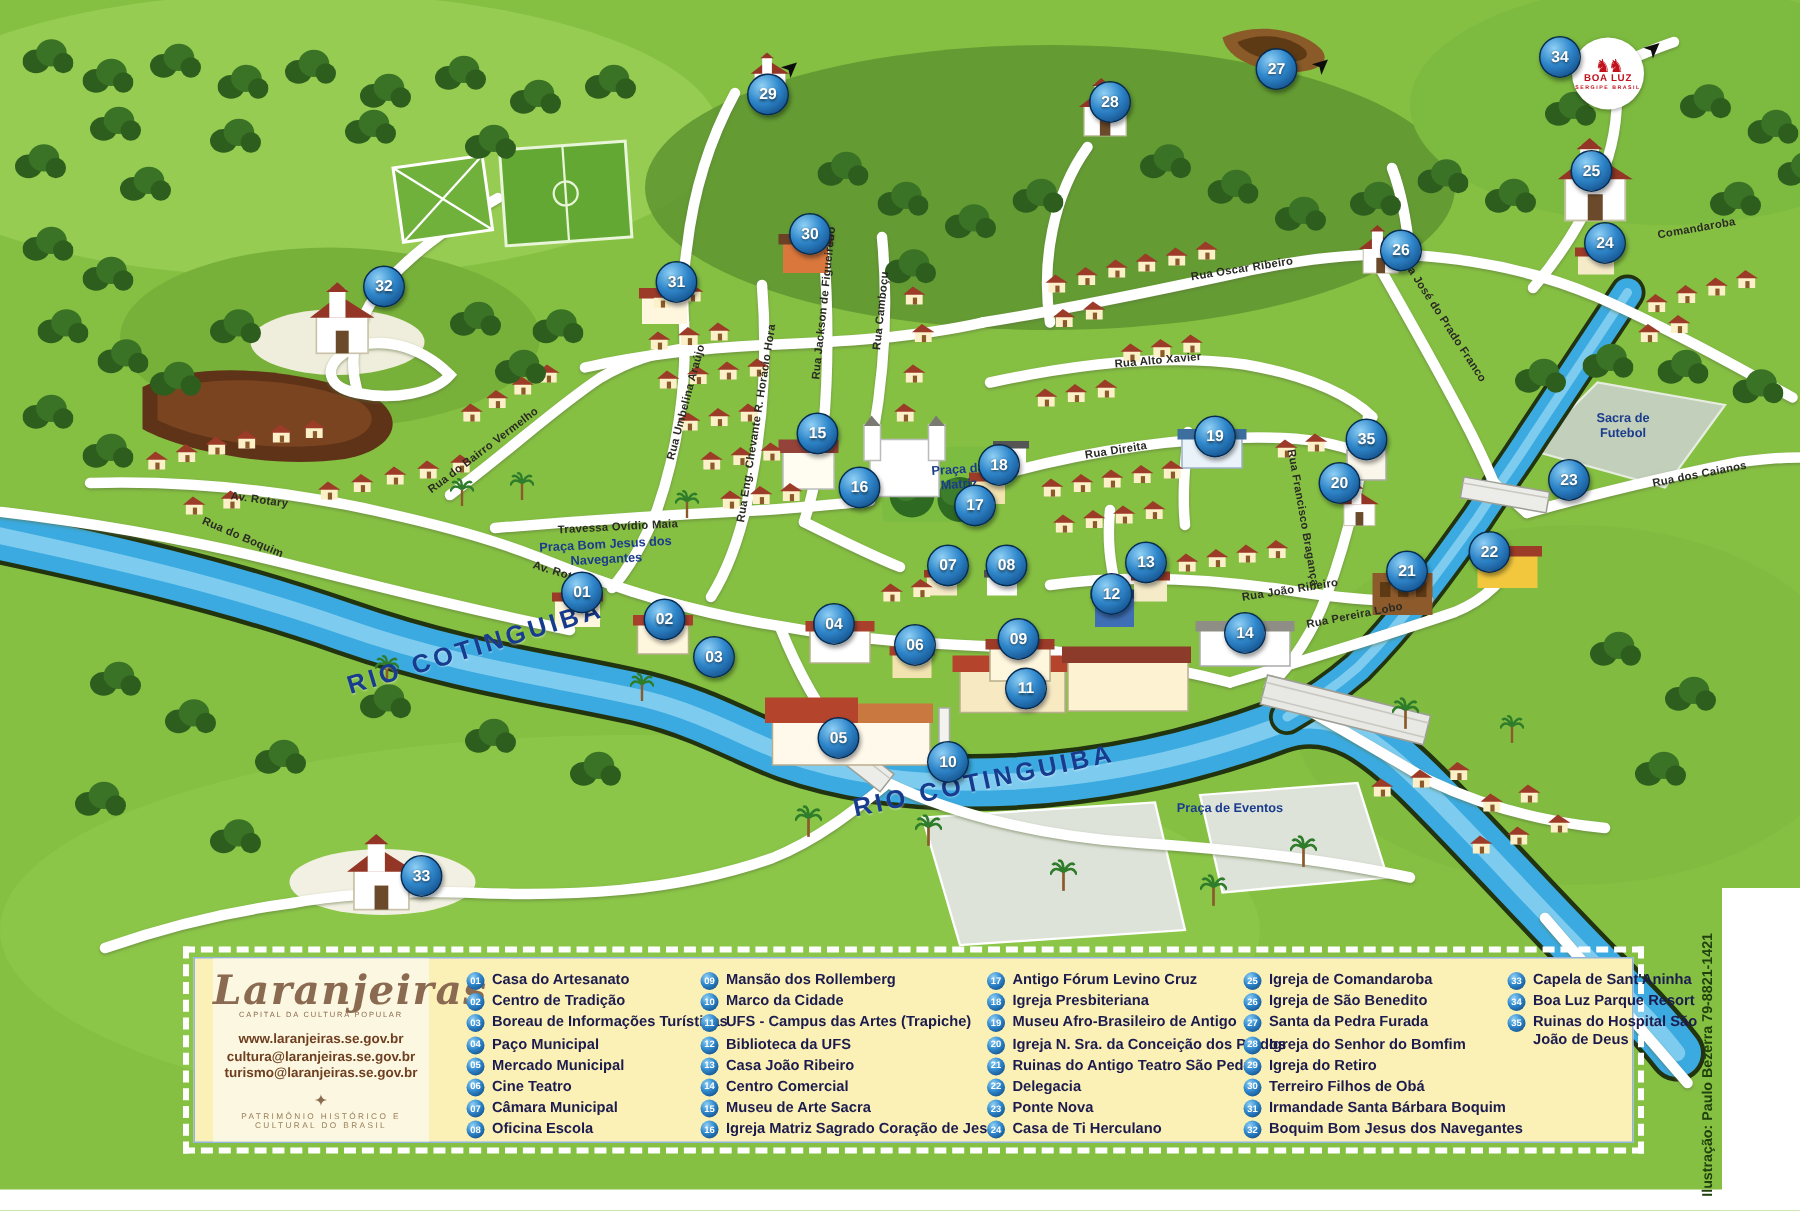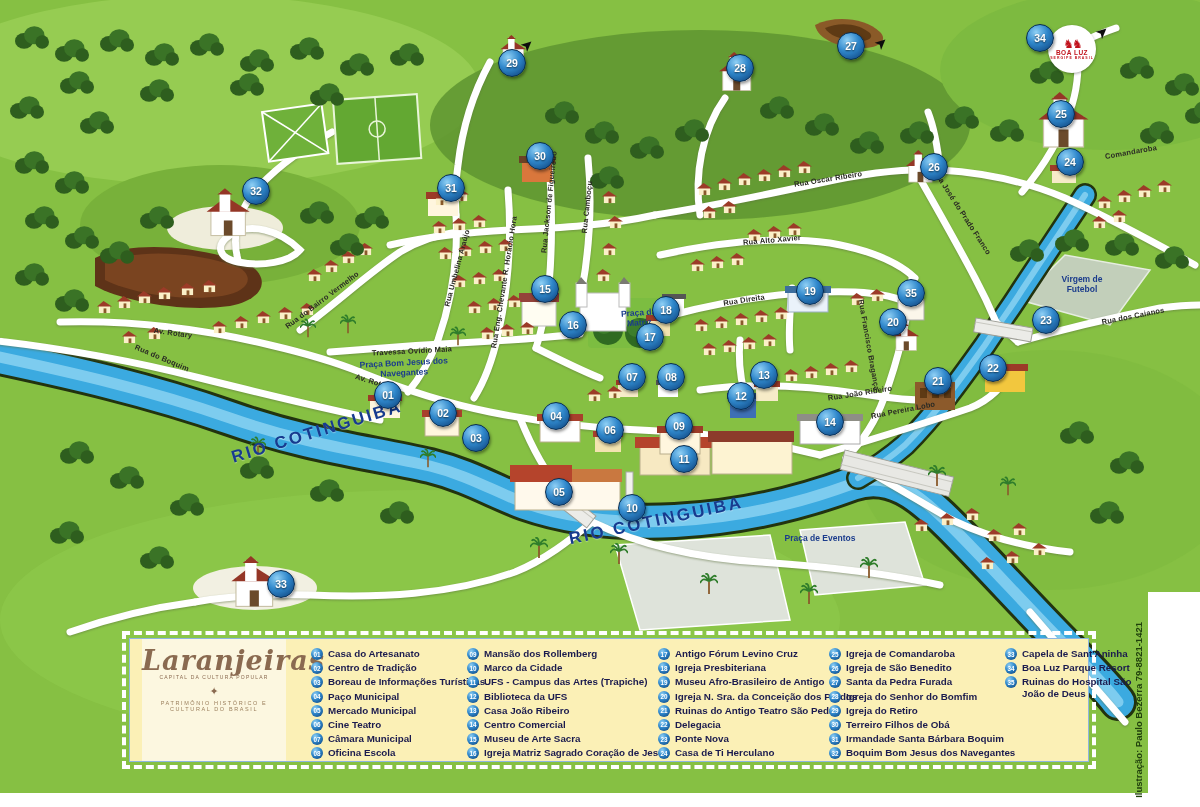--- a/index.html
+++ b/index.html
@@ -411,21 +411,21 @@
         <use href="#pm" x="1000" y="476" width="16" height="21"></use>
     </g>
   </svg>
 
   <div id="overlays">
       <div class="area river" style="left: 317px; top: 432px; transform: translate(-50%, -50%) rotate(-17deg);">RIO COTINGUIBA</div>
       <div class="area river" style="left: 656px; top: 521px; transform: translate(-50%, -50%) rotate(-12deg);">RIO COTINGUIBA</div>
       <div class="area praca" style="left: 639px; top: 318px; width: 58px; transform: translate(-50%, -50%) rotate(-4deg);">Praça da Matriz</div>
       <div class="area praca" style="left: 404px; top: 368px; width: 130px; transform: translate(-50%, -50%) rotate(-3deg);">Praça Bom Jesus dos Navegantes</div>
       <div class="area praca" style="left: 820px; top: 539px; width: 140px; transform: translate(-50%, -50%) rotate(0deg);">Praça de Eventos</div>
-      <div class="area praca" style="left: 1082px; top: 284px; width: 66px; transform: translate(-50%, -50%) rotate(0deg);">Virgem de Futebol</div>
+      <div class="area praca" style="left: 1082px; top: 284px; width: 66px; transform: translate(-50%, -50%) rotate(0deg);">Sacra de Futebol</div>
       <div class="street" style="left: 322px; top: 300px; transform: translate(-50%, -50%) rotate(-37deg);">Rua do Bairro Vermelho</div>
       <div class="street" style="left: 412px; top: 351px; transform: translate(-50%, -50%) rotate(-3deg);">Travessa Ovídio Maia</div>
       <div class="street" style="left: 374px; top: 382px; transform: translate(-50%, -50%) rotate(17deg);">Av. Rotary</div>
       <div class="street" style="left: 173px; top: 333px; transform: translate(-50%, -50%) rotate(8deg);">Av. Rotary</div>
       <div class="street" style="left: 162px; top: 358px; transform: translate(-50%, -50%) rotate(23deg);">Rua do Boquim</div>
       <div class="street" style="left: 828px; top: 179px; transform: translate(-50%, -50%) rotate(-9deg);">Rua Oscar Ribeiro</div>
       <div class="street" style="left: 772px; top: 240px; transform: translate(-50%, -50%) rotate(-5deg);">Rua Alto Xavier</div>
       <div class="street" style="left: 962px; top: 212px; transform: translate(-50%, -50%) rotate(57deg);">Rua José do Prado Franco</div>
       <div class="street" style="left: 1131px; top: 152px; transform: translate(-50%, -50%) rotate(-10deg);">Comandaroba</div>
       <div class="street" style="left: 744px; top: 300px; transform: translate(-50%, -50%) rotate(-9deg);">Rua Direita</div>
@@ -486,20 +486,25 @@
 
   <div class="white-right"></div>
   <div class="white-bottom"></div>
   <div class="credit">Ilustração: Paulo Bezerra 79-8821-1421</div>
 
   <div class="legend-frame">
     <div class="legend-panel">
       <div class="legend-left">
         <div class="logo-script">Laranjeiras</div>
         <div class="logo-tag">CAPITAL DA CULTURA POPULAR</div>
+        <div class="contact">
+          <div>www.laranjeiras.se.gov.br</div>
+          <div>cultura@laranjeiras.se.gov.br</div>
+          <div>turismo@laranjeiras.se.gov.br</div>
+        </div>
         <div class="compass-icon">✦</div>
         <div class="legend-foot">PATRIMÔNIO HISTÓRICO E CULTURAL DO BRASIL</div>
       </div>
       <div id="legend-cols">
           <div class="lg-col" style="left: 181px;">
             <div class="lg-row">
               <div class="lg-num">01</div>
               <div class="lg-label">Casa do Artesanato</div>
             </div>
             <div class="lg-row">

